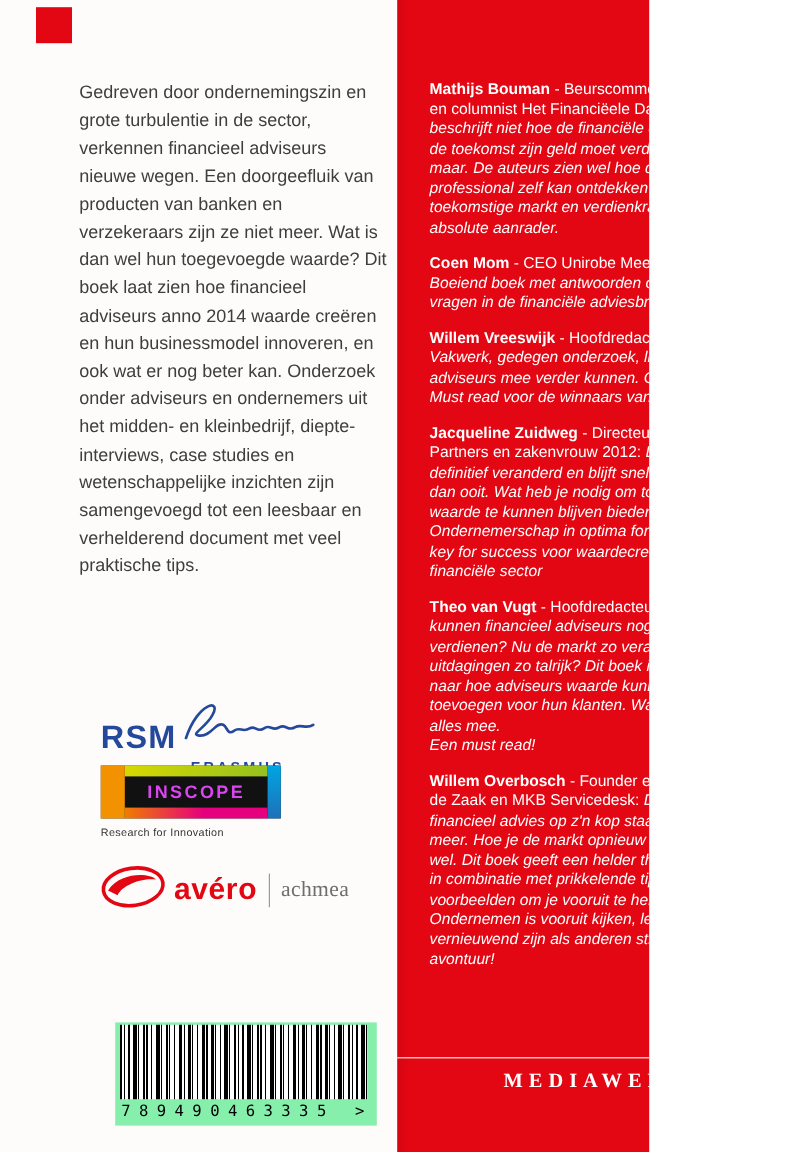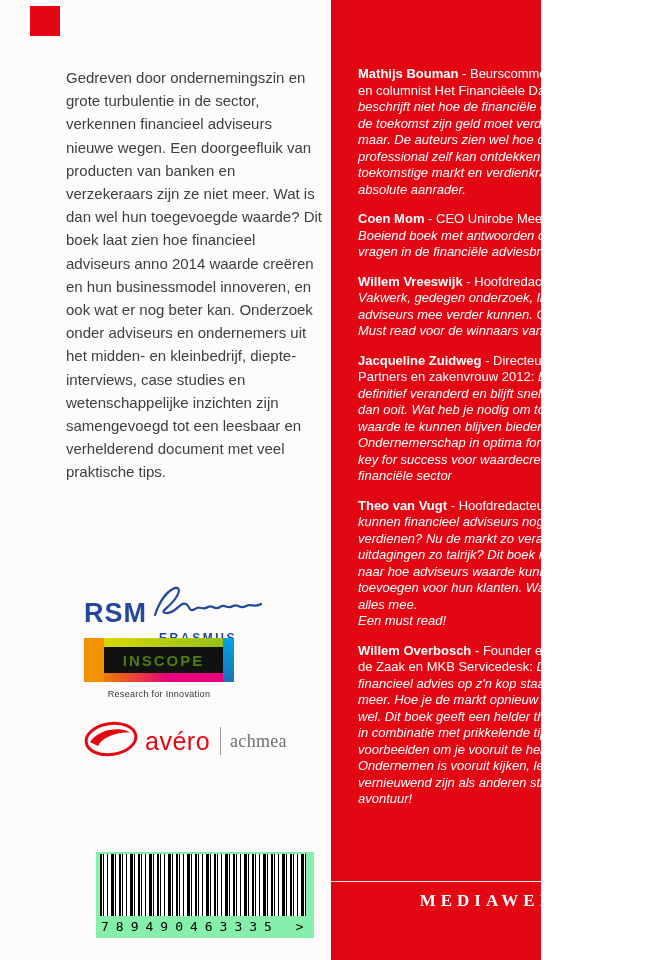--- a/index.html
+++ b/index.html
@@ -25,26 +25,26 @@
   
   .inscope-block{position:absolute;left:84px;top:638px;width:150px;}
   .inscope-box{position:relative;width:150px;height:44px;background:#111;}
   .inscope-box .s-left{position:absolute;left:0;top:0;bottom:0;width:20px;background:var(--orange,#f39200);}
   .inscope-box .s-top{position:absolute;left:20px;right:11px;top:0;height:9px;background:linear-gradient(90deg,#d7d800,var(--green,#95c11f));}
   .inscope-box .s-right{position:absolute;right:0;top:0;bottom:0;width:11px;background:linear-gradient(180deg,var(--cyan,#00a5e3),#1d71b8);}
   .inscope-box .s-bottom{position:absolute;left:20px;right:11px;bottom:0;height:9px;background:linear-gradient(90deg,#ef7d00,var(--magenta,#e6007e) 55%);}
   .inscope-word{
     position:absolute;left:20px;right:11px;top:9px;bottom:9px;
     display:flex;align-items:center;justify-content:center;
-    color:#4d7c0f;font-weight:bold;font-size:15px;letter-spacing:2px;
+    color:#d946ef;font-weight:bold;font-size:15px;letter-spacing:2px;
   }
-  .inscope-tagline{margin-top:7px;font-size:9px;color:#333;text-align:center;width:150px;letter-spacing:.3px;}
+  .inscope-tagline{margin-top:7px;font-size:9px;color:#333;text-align:left;width:150px;letter-spacing:.3px;}
   
   .avero-block{position:absolute;left:82px;top:718px;display:flex;align-items:center;}
-  .avero-word{margin-left:5px;font-size:25px;font-weight:normal;color:var(--red,#e30613);letter-spacing:.5px;}
+  .avero-word{margin-left:5px;font-size:25px;font-weight:bold;color:var(--red,#e30613);letter-spacing:.5px;}
   .avero-div{width:1px;height:28px;background:#9a9a9a;margin:0 9px 0 10px;}
   .achmea-word{font-size:18px;color:var(--gray,#6e6e6e);letter-spacing:.3px;font-family:Liberation Serif, serif;}
   
   .barcode-block{position:absolute;left:96px;top:852px;width:214px;background:#86efac;padding:2px 2px 4px 2px;}
   .barcode-bars{
     height:62px;width:206px;margin-left:2px;
     background:repeating-linear-gradient(90deg,
       #000 0 2px,#fff 2px 3px,#000 3px 4px,#fff 4px 7px,
       #000 7px 8px,#fff 8px 11px,#000 11px 14px,#fff 14px 15px,
       #000 15px 16px,#fff 16px 19px);

